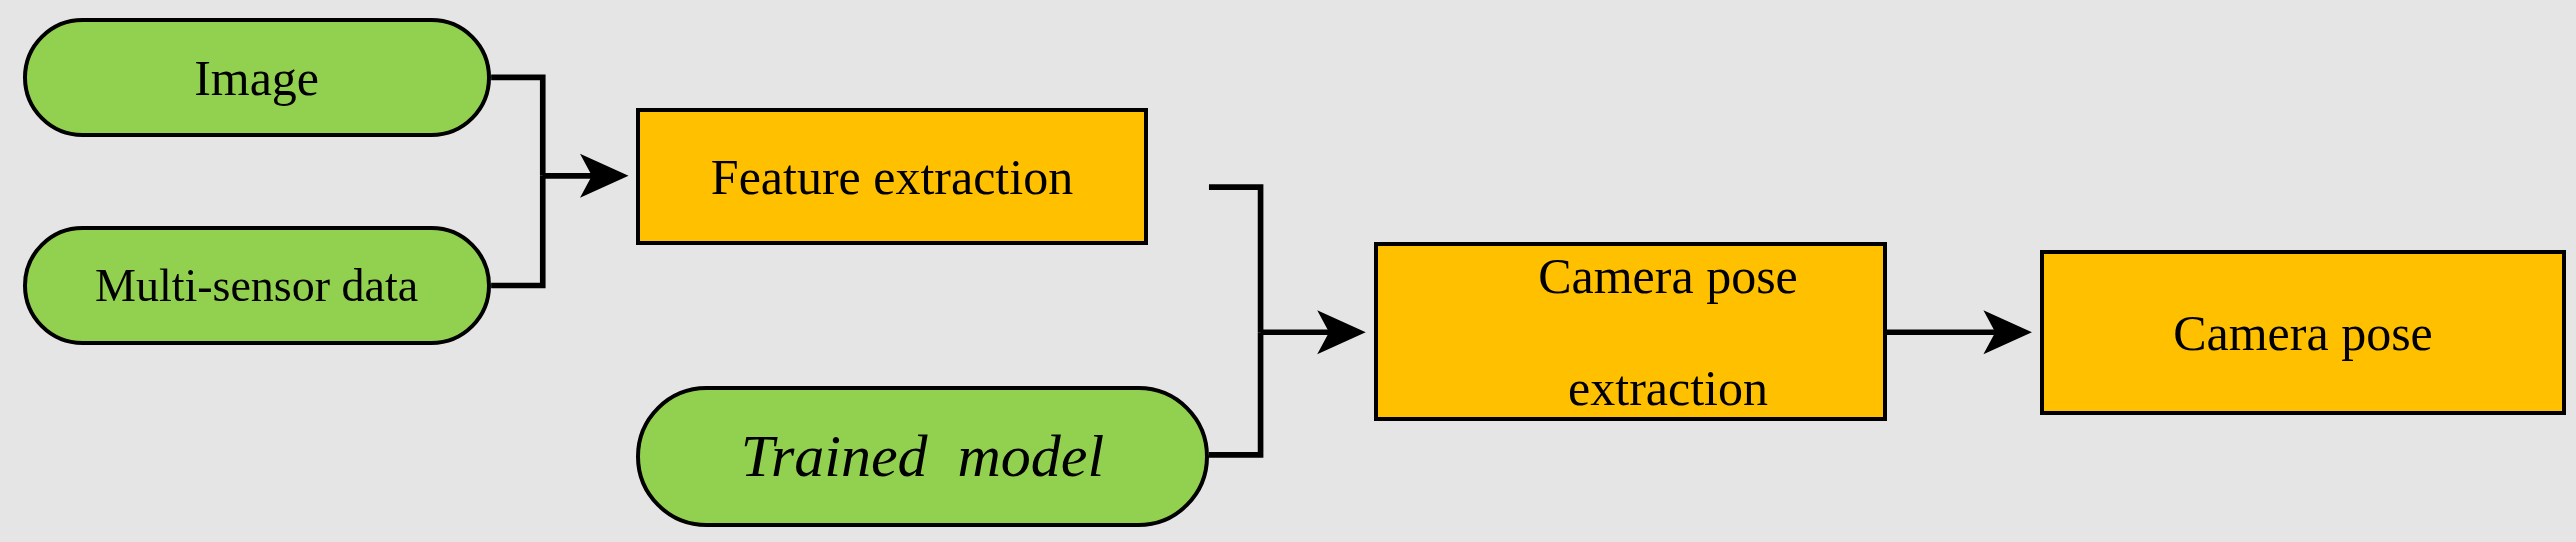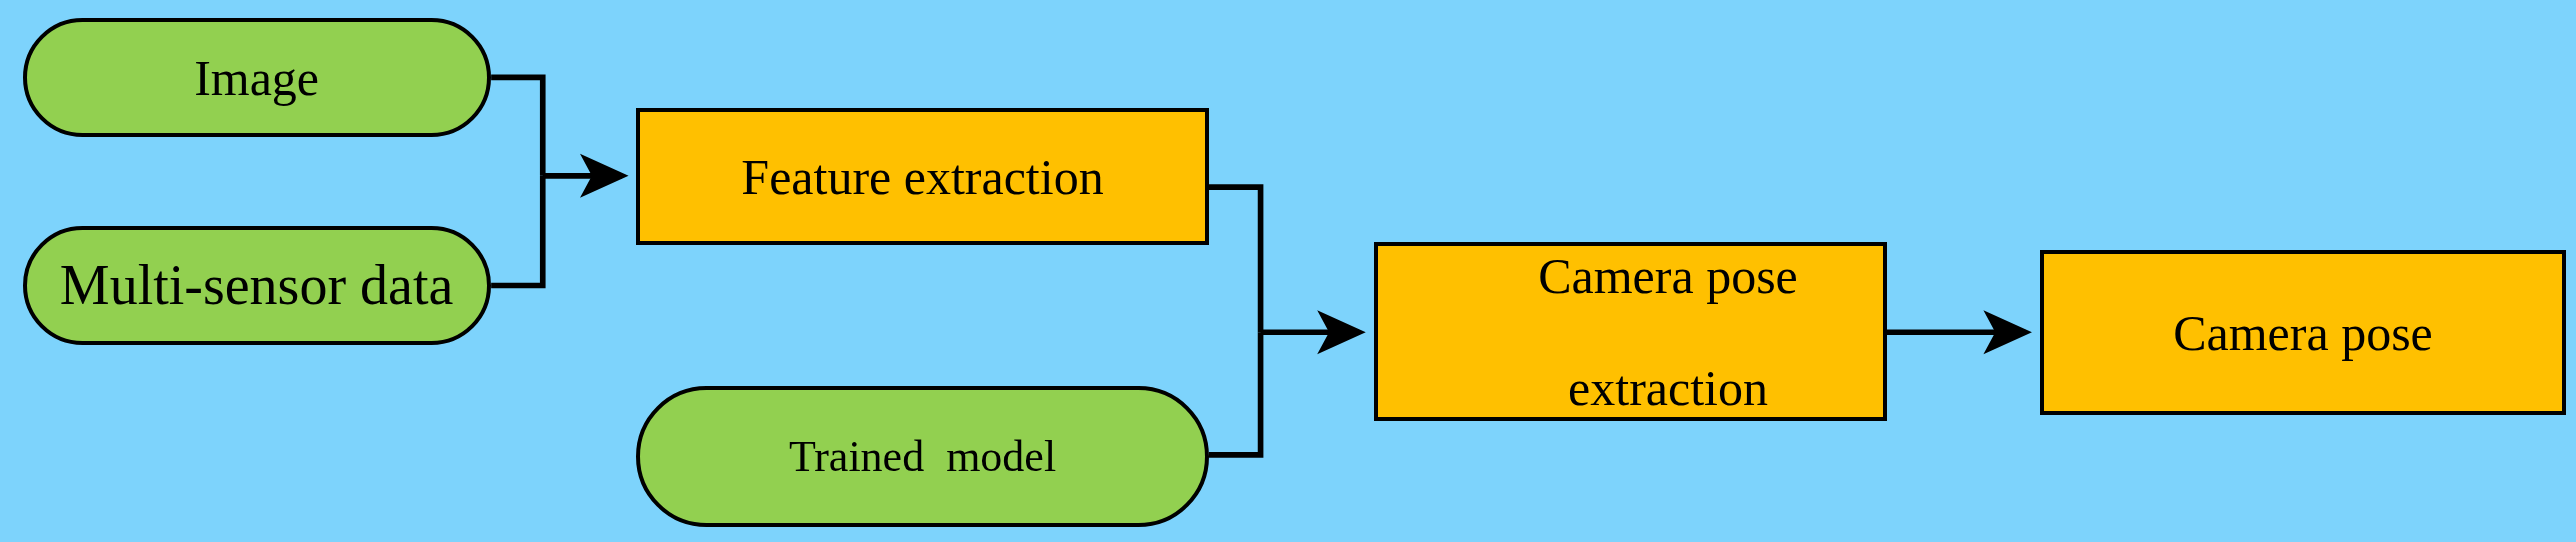--- a/index.html
+++ b/index.html
@@ -8,21 +8,21 @@
     padding: 0;
     background: #ffffff;
   }
   body {
     font-family: "Liberation Serif", "DejaVu Serif", serif;
   }
   #diagram-root {
     position: relative;
     width: 2576px;
     height: 542px;
-    background: #7dd3fc;
+    background: #e5e5e5;
     overflow: hidden;
   }
   #flow-svg {
     position: absolute;
     left: 0;
     top: 0;
     width: 2576px;
     height: 542px;
   }
   .node {
@@ -44,23 +44,23 @@
   .node-process {
     background: #FFC000;
     border-radius: 0;
   }
   .node-label {
     display: block;
     padding: 0 8px;
   }
   
   #node-image        { left: 22.6px;   top: 18px;  width: 468px;  height: 119px; font-size: 50px; }
-  #node-multisensor  { left: 22.6px;   top: 226px; width: 468px;  height: 119px; font-size: 56px; }
-  #node-trained      { left: 636px;  top: 386px; width: 573px;  height: 141px; font-size: 44px; }
-  #node-feature      { left: 636px;  top: 108px; width: 573px;  height: 137px; font-size: 50px; }
+  #node-multisensor  { left: 22.6px;   top: 226px; width: 468px;  height: 119px; font-size: 46px; }
+  #node-trained      { left: 636px;  top: 386px; width: 573px;  height: 141px; font-size: 60px; font-style: italic; }
+  #node-feature      { left: 636px;  top: 108px; width: 512px;  height: 137px; font-size: 50px; }
   #node-regression   { left: 1374px; top: 242px; width: 513px;  height: 179px; font-size: 50px; }
   #node-camerapose   { left: 2040px; top: 250px; width: 526px;  height: 165px; font-size: 50px; }
 </style>
 </head>
 <body>
 
 <div id="diagram-root">
 
   <svg id="flow-svg" viewBox="0 0 3192 672" xmlns="http://www.w3.org/2000/svg">
     <defs>

